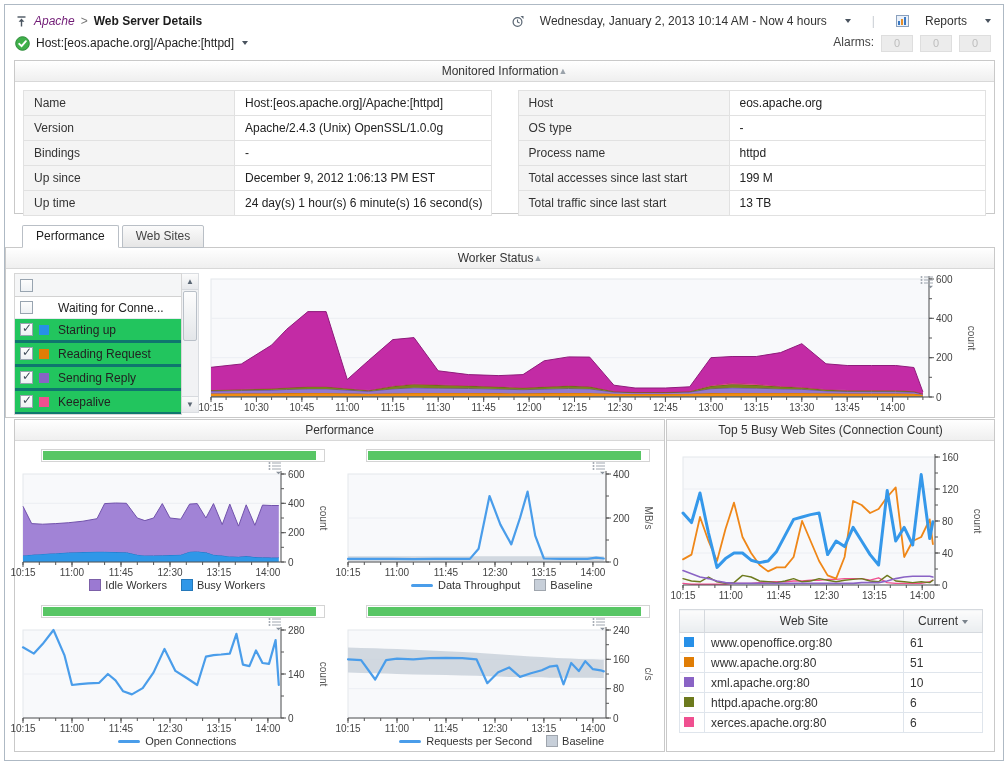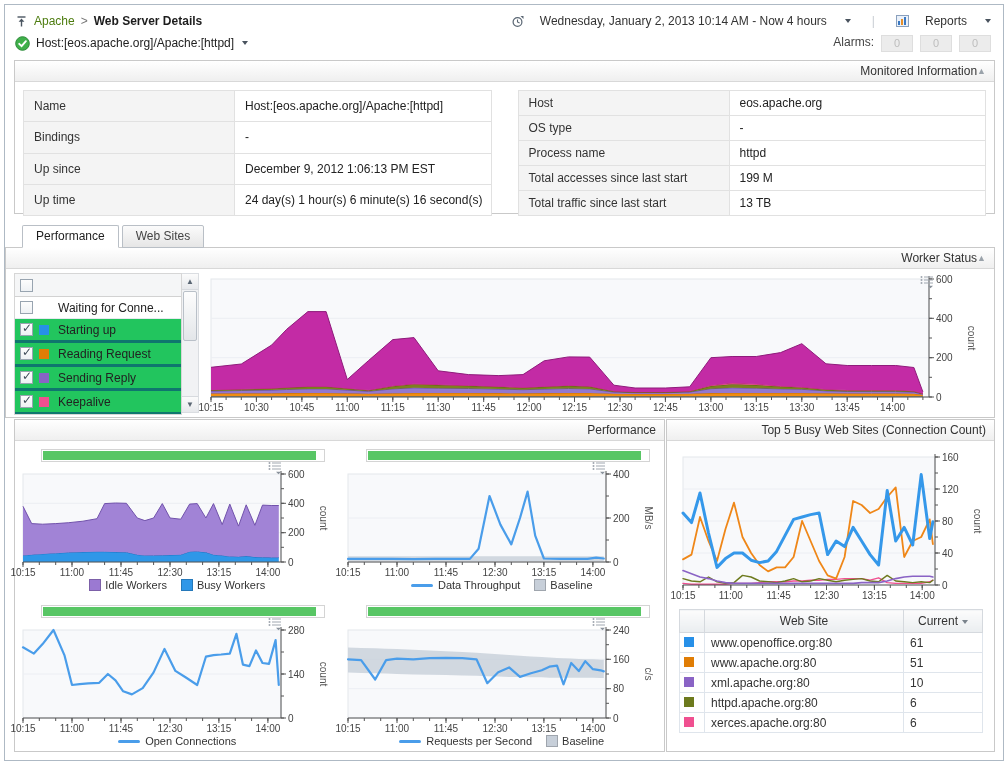--- a/index.html
+++ b/index.html
@@ -5,35 +5,35 @@
   html,body{margin:0;padding:0;}
   body{
     width:1008px;height:765px;background:#fff;position:relative;overflow:hidden;
     font-family:"Liberation Sans","DejaVu Sans",sans-serif;font-size:12px;color:#333;
   }
   .frame{position:absolute;inset:4px;border:1px solid #aeb9c4;background:#fff;}
 
   
   .topbar{position:absolute;left:10px;right:12px;top:7px;height:18px;display:flex;justify-content:space-between;align-items:center;}
   .crumb{display:flex;gap:6px;align-items:center;}
-  .crumb .root{color:#4d7c0f;}
+  .crumb .root{color:#701a75;font-style:italic;}
   .crumb .sep{color:#777;}
   .crumb .cur{font-weight:bold;color:#1d1d1d;}
   .topright{display:flex;align-items:center;gap:16px;color:#333;}
   .caret{width:0;height:0;border-left:3.5px solid transparent;border-right:3.5px solid transparent;border-top:4px solid #49535e;display:inline-block;margin-left:2px;}
   .vsep{color:#c9cdd3;margin:0 5px;}
 
   .hostbar{position:absolute;left:10px;right:12px;top:28px;height:20px;display:flex;justify-content:space-between;align-items:center;}
   .hostsel{display:flex;align-items:center;gap:6px;color:#222;}
   .alarms{display:flex;align-items:flex-start;gap:7px;color:#444;}
   .alarmbox{width:30px;height:15px;line-height:15px;text-align:center;background:#ececec;border:1px solid #dedede;color:#bdbdbd;font-size:11px;}
 
   
   .panel{position:absolute;border:1px solid #c9c9c9;background:#fff;}
-  .phead{height:20px;line-height:20px;padding:0 8px;background:linear-gradient(#ffffff,#efefef);border-bottom:1px solid #d8d8d8;color:#333;display:flex;justify-content:flex-end;align-items:center;font-size:12px;}
+  .phead{height:20px;line-height:20px;padding:0 8px;background:linear-gradient(#ffffff,#efefef);border-bottom:1px solid #d8d8d8;color:#333;display:flex;justify-content:center;align-items:center;font-size:12px;}
   .collapse{color:#9aa2aa;font-size:9px;line-height:20px;}
 
   #monitored{left:9px;right:8px;top:55px;height:152px;}
   .mon-body{display:flex;gap:26px;padding:8px 8px;}
   table.kv{border-collapse:collapse;width:50%;table-layout:fixed;}
   .kv td{border:1px solid #e1e1e1;height:24px;padding:0 10px;font-size:12px;overflow:hidden;white-space:nowrap;}
   .kv td.lbl{background:#f4f4f4;width:190px;color:#333;}
   .kv td.val{background:#fff;color:#222;}
 
   .tabs{position:absolute;left:17px;top:220px;display:flex;z-index:3;}
@@ -144,20 +144,24 @@
     <div class="phead">
       <span>Monitored Information</span>
       <span class="collapse">▲</span>
     </div>
     <div class="mon-body">
       <table class="kv">
           <tbody>
             <tr>
               <td class="lbl">Name</td>
               <td class="val">Host:[eos.apache.org]/Apache:[httpd]</td>
+            </tr>
+            <tr>
+              <td class="lbl">Version</td>
+              <td class="val">Apache/2.4.3 (Unix) OpenSSL/1.0.0g</td>
             </tr>
             <tr>
               <td class="lbl">Bindings</td>
               <td class="val">-</td>
             </tr>
             <tr>
               <td class="lbl">Up since</td>
               <td class="val">December 9, 2012 1:06:13 PM EST</td>
             </tr>
             <tr>

